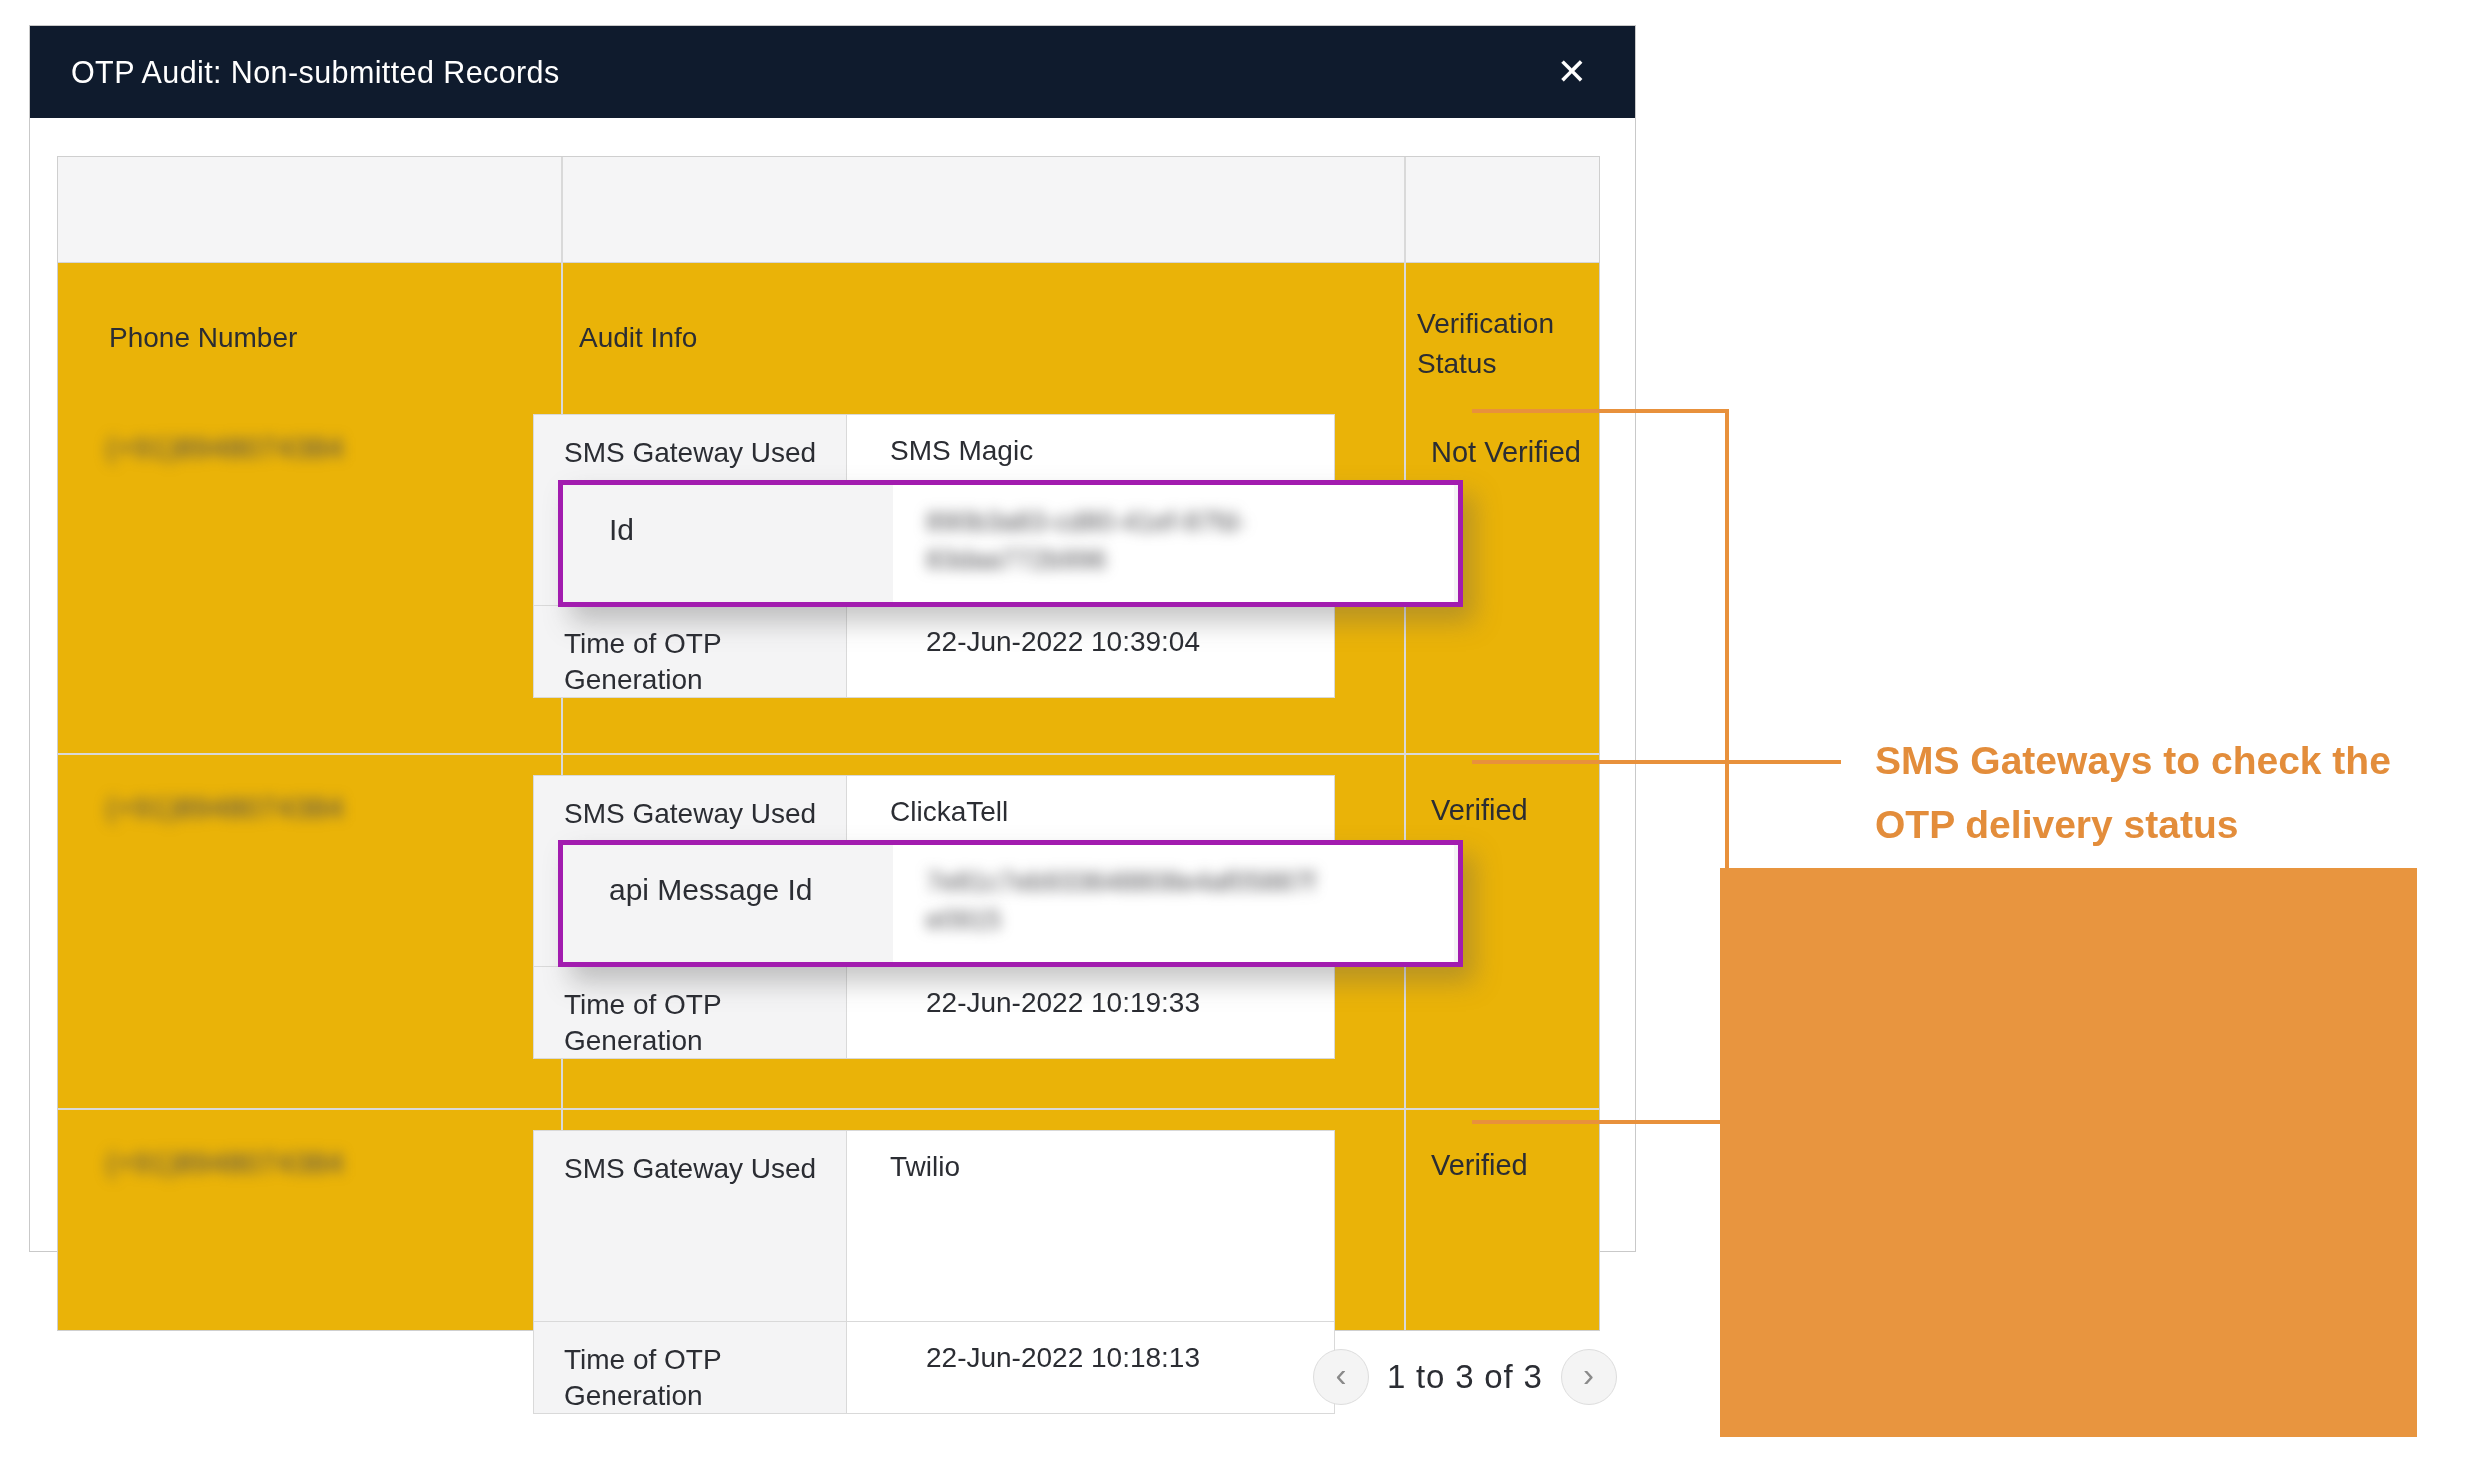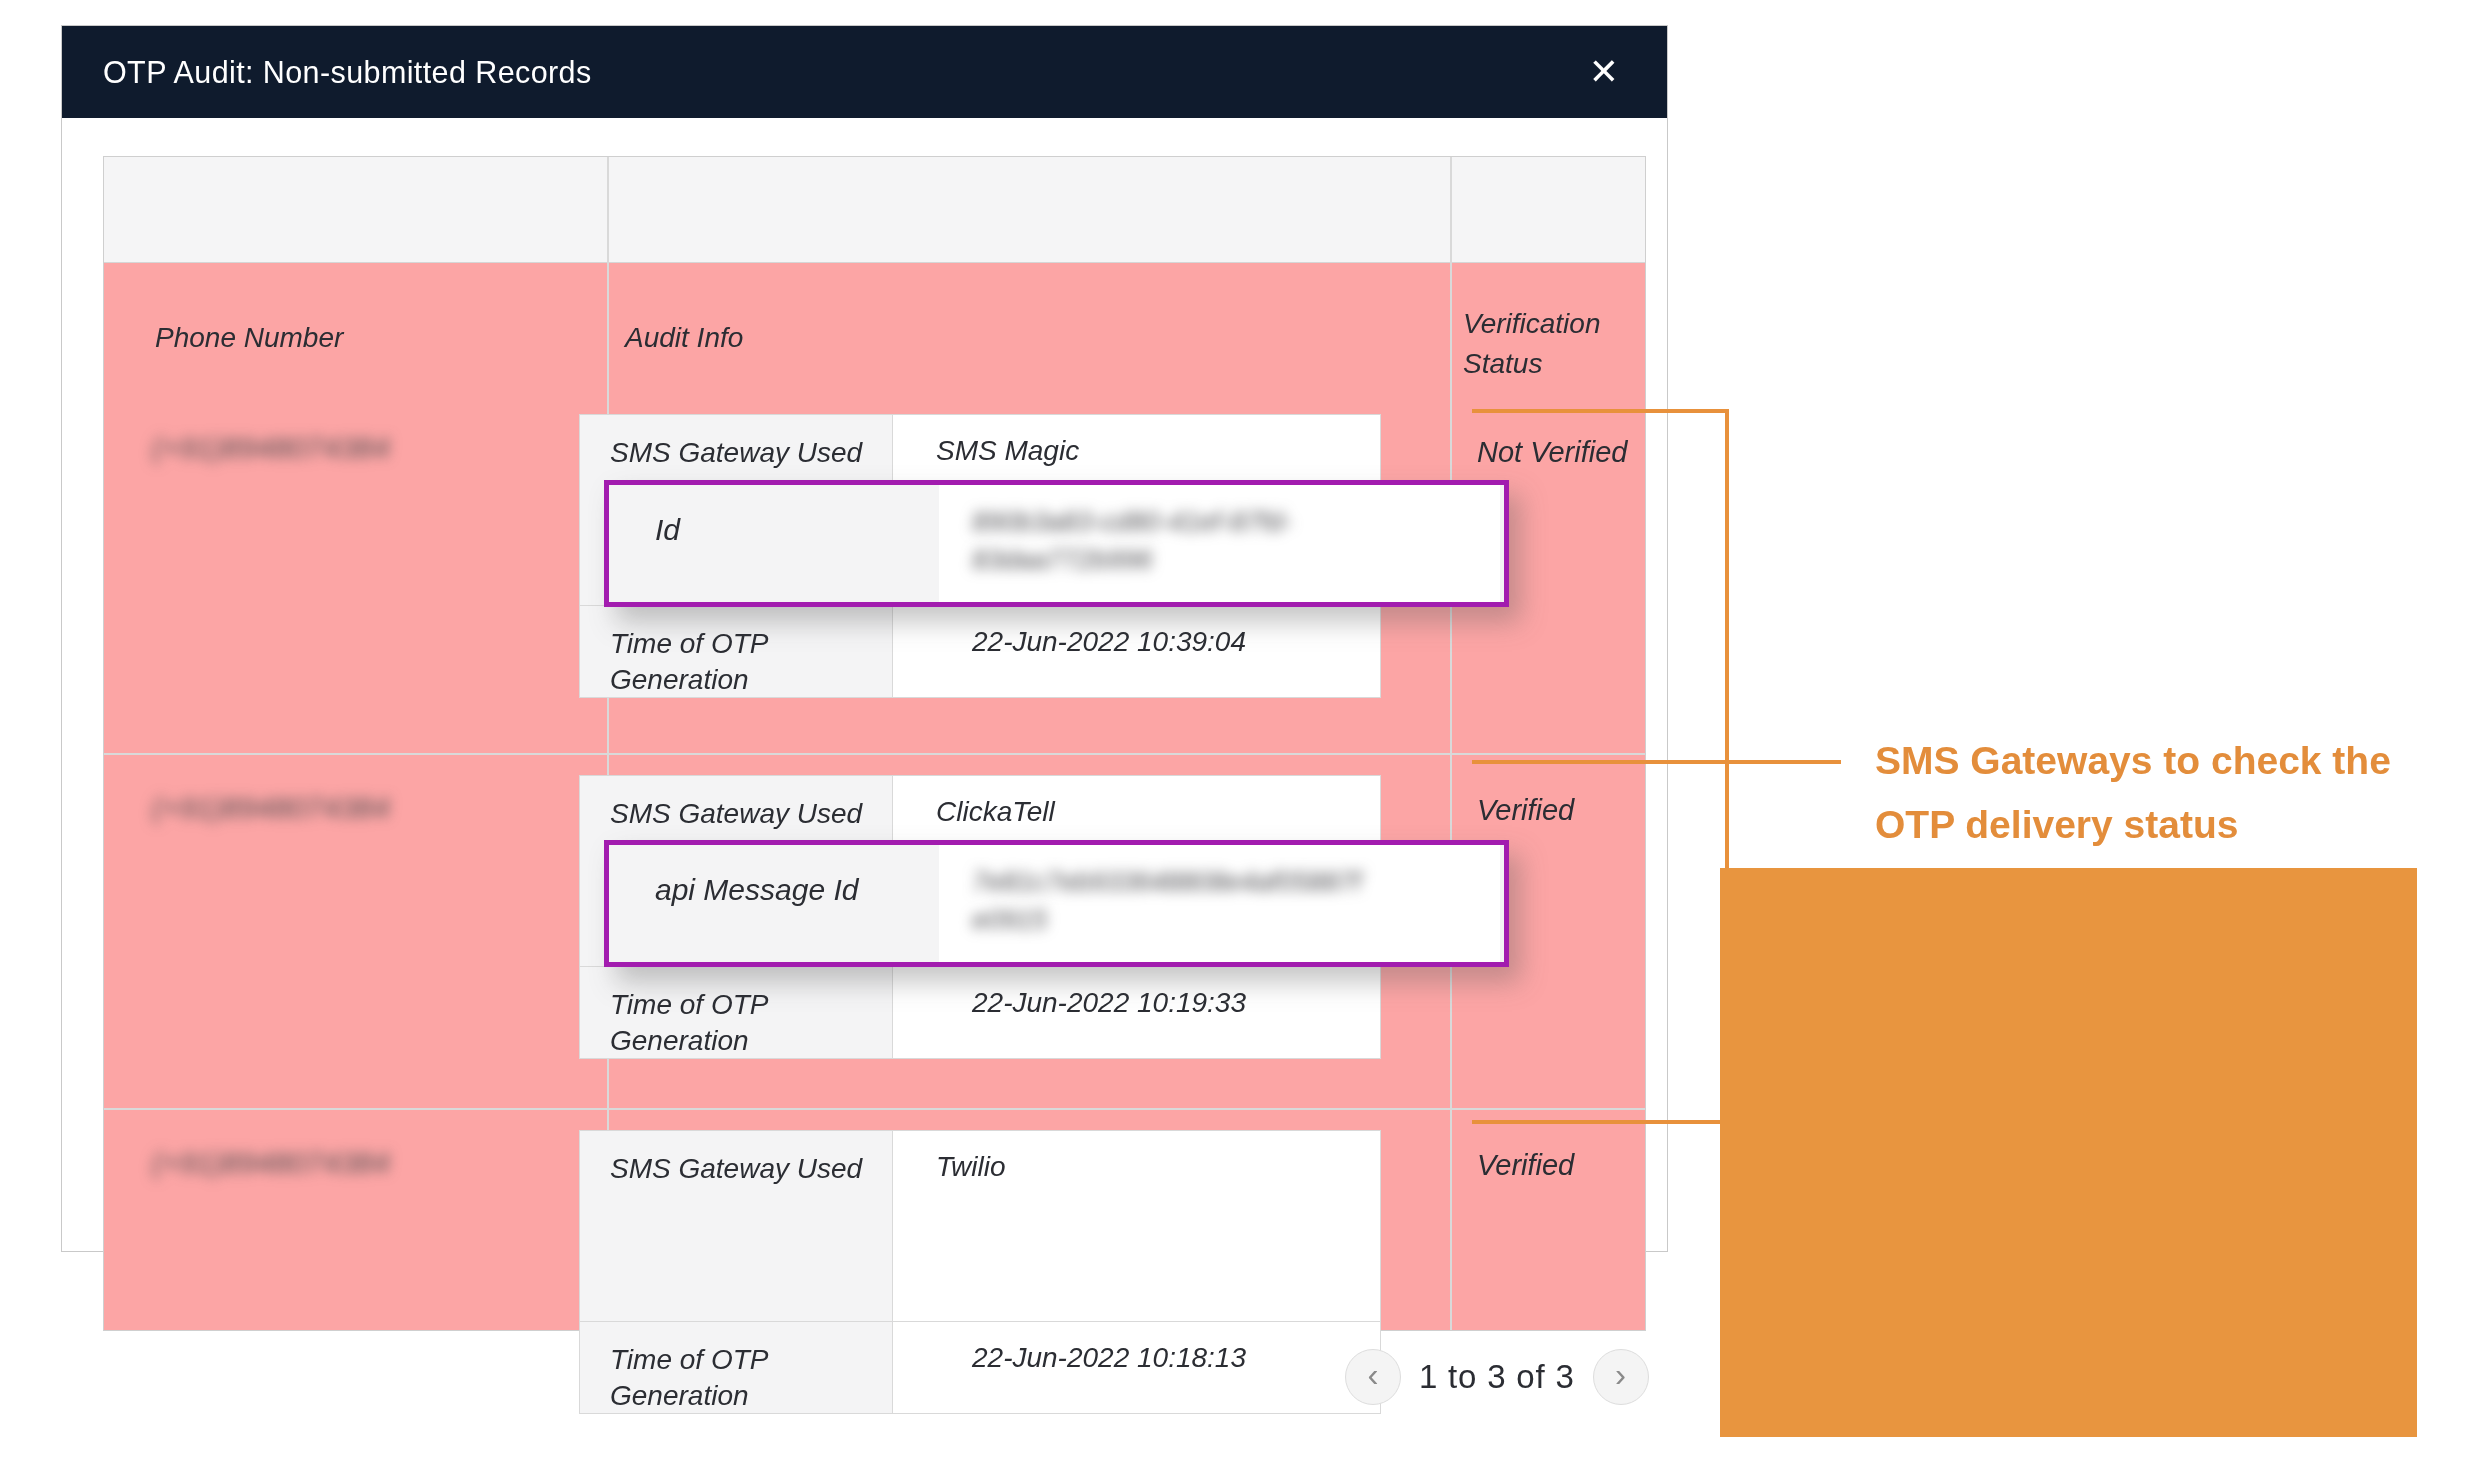--- a/index.html
+++ b/index.html
@@ -5,30 +5,30 @@
   html,body{margin:0;padding:0;}
   body{
     width:2475px;height:1477px;position:relative;background:#ffffff;
     font-family:"Liberation Sans","DejaVu Sans",sans-serif;color:#2b2d33;
     overflow:hidden;
   }
   .abs{position:absolute;}
 
   
   .modal{left:29px;top:25px;width:1607px;height:1227px;background:#fff;
-         border:1.6px solid #c9c9c9;box-sizing:border-box;margin-left:32px;}
+         border:1.6px solid #c9c9c9;box-sizing:border-box;}
   .modal-header{left:0;top:0;width:100%;height:92px;background:#0f1b2d;
                 display:flex;align-items:center;justify-content:space-between;
                 box-sizing:border-box;padding:0 48px 0 41px;}
   .modal-title{color:#ffffff;font-size:30.5px;letter-spacing:0.4px;font-weight:500;}
   .close-btn{color:#ffffff;font-size:36px;line-height:36px;cursor:pointer;font-weight:400;}
 
   
-  .otable{left:41px;top:130px;width:1543px;height:1175px;border:1.6px solid #cfcfcf;
-          box-sizing:border-box;background:#fca5a5;font-style:italic;}
+  .otable{left:27px;top:130px;width:1543px;height:1175px;border:1.6px solid #cfcfcf;
+          box-sizing:border-box;background:#eab308;}
   .othead{left:0;top:0;width:100%;height:106px;background:#f5f5f6;border-bottom:1.6px solid #d6d6d6;box-sizing:border-box;}
   .hcell{font-size:28px;font-weight:500;color:#2b2d33;}
   .colline{top:0;width:1.6px;height:100%;background:#d9d9d9;}
   .rowline{left:0;width:100%;height:1.6px;background:#d9d9d9;}
 
   .phone-blur,.id-blur{filter:blur(6.6px);color:#4e4e52;}
   .phone-blur{font-size:30px;}
   .status{font-size:29px;color:#2b2d33;}
 
   

